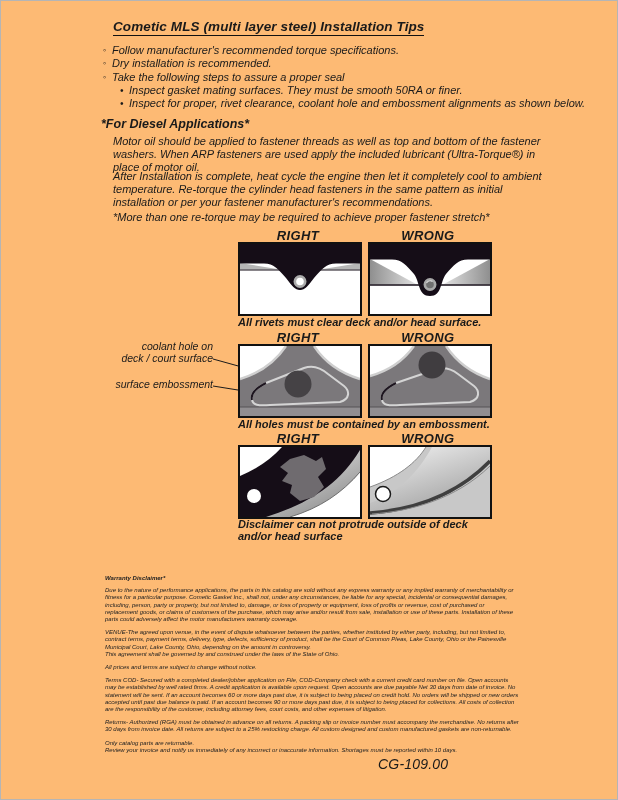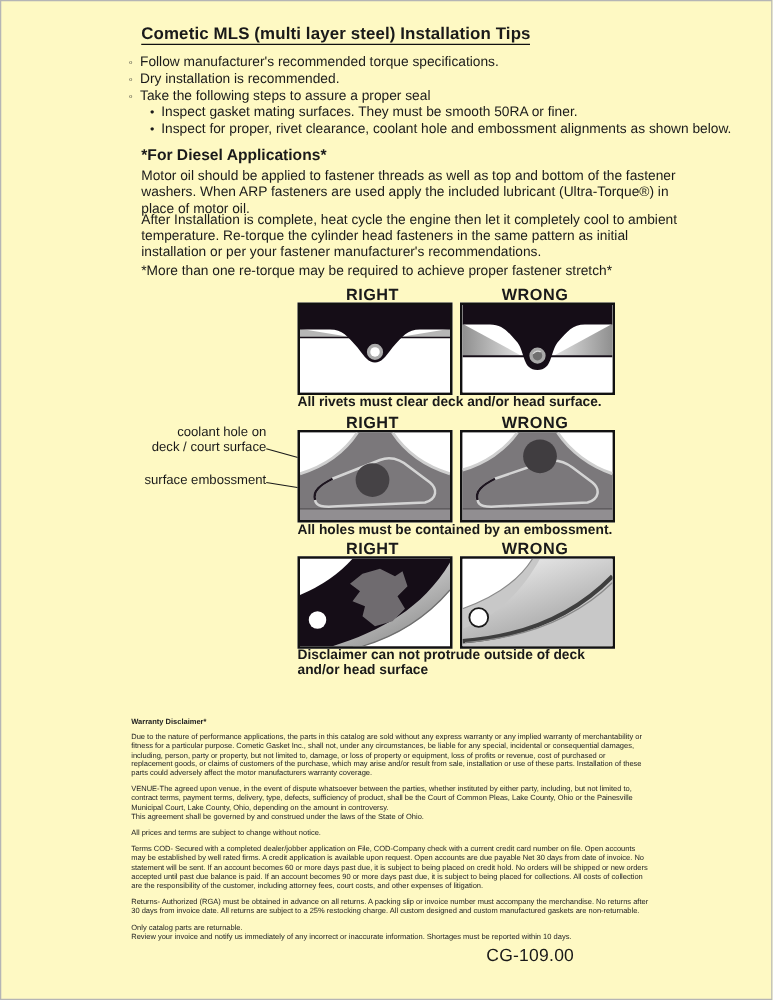--- a/index.html
+++ b/index.html
@@ -1,44 +1,44 @@
 <!DOCTYPE html>
 <html><head>
 <meta charset="utf-8">
 <style>
   html,body{margin:0;padding:0;background:#e8e8e8;}
   #page{
     position:relative;width:618px;height:800px;margin:0 auto;
-    background:#fef9c3;border:1px solid #b5b5b5;box-sizing:border-box;
-    font-family:"Liberation Sans", sans-serif;color:#1a1a1a;overflow:hidden;
+    background:#fdba74;border:1px solid #b5b5b5;box-sizing:border-box;
+    font-family:"Liberation Sans", sans-serif;color:#1a1a1a;overflow:hidden;font-style:italic;
   }
   .abs{position:absolute;}
   .title{
     left:112px;top:18px;font-size:13.5px;font-weight:bold;
     border-bottom:1.6px solid #111;padding-bottom:1px;letter-spacing:.1px;
   }
   .bullets{left:102px;top:43px;font-size:11px;line-height:13.3px;}
   .bullet-row{display:flex;align-items:flex-start;}
   .bullet-marker{width:9px;flex:0 0 9px;font-size:9px;line-height:13.3px;}
   .sub{margin-left:17px;}
   .sub .bullet-marker{font-size:10px;}
-  .section-heading{left:112px;top:116px;font-size:12.5px;font-weight:bold;text-align:right;}
+  .section-heading{left:100px;top:116px;font-size:12.5px;font-weight:bold;text-align:right;}
   .para{left:112px;font-size:11px;line-height:13.2px;width:432px;}
   .p1{top:134px;}
   .p2{top:169px;}
   .p3{top:210px;}
   .rw-label{font-size:13px;font-weight:bold;letter-spacing:.4px;width:120px;text-align:center;}
   .panel{width:120px;height:70px;border:2px solid #111;background:#fff;}
   .panel svg{display:block;}
   .caption{font-size:11px;font-weight:bold;line-height:11.8px;}
   .side-label{font-size:10.5px;line-height:11.5px;text-align:right;width:112px;left:100px;}
   .warranty{left:104px;top:574px;width:414px;font-size:6px;line-height:7.2px;color:#222;}
   .warranty .w-head{font-weight:bold;margin-bottom:5px;}
   .warranty p{margin:0 0 6px 0;}
-  .footer-code{left:388px;top:755px;font-size:14px;letter-spacing:.2px;}
+  .footer-code{left:377px;top:755px;font-size:14px;letter-spacing:.2px;}
 </style>
 </head>
 <body>
 
 <div id="page">
 
   <div class="abs title">Cometic MLS (multi layer steel) Installation Tips</div>
 
   <div class="abs bullets">
     <div class="bullet-row">

